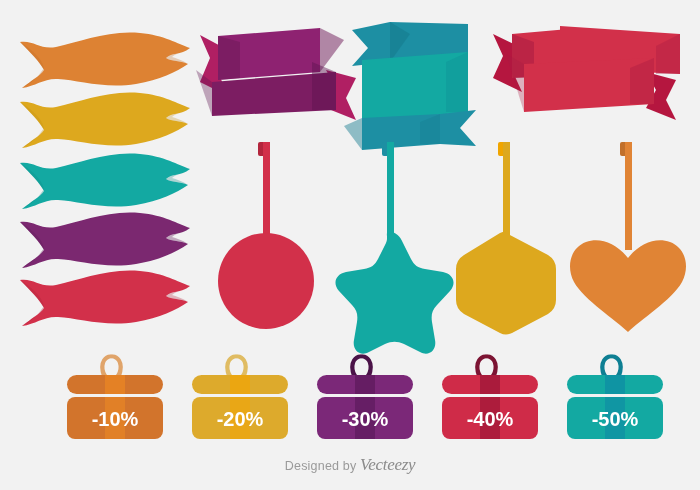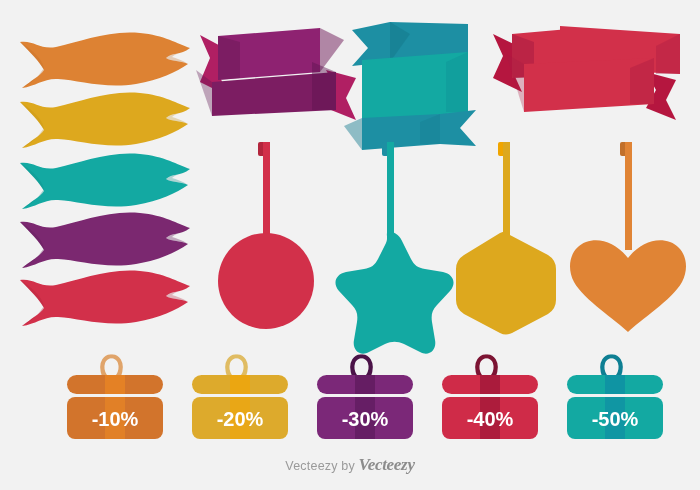--- a/index.html
+++ b/index.html
@@ -15,21 +15,21 @@
   .footer{
     position:absolute;left:0;top:455px;width:700px;
     text-align:center;
     font-size:12px;
     color:#9a9a9a;
     letter-spacing:.2px;
     user-select:none;
   }
   .footer .brand{
     font-family:"Liberation Serif", serif;
-    font-weight:bold;font-style:italic;
+    font-weight:normal;font-style:italic;
     font-size:17px;color:#8c8c8c;
     letter-spacing:-.3px;
   }
   .footer .pre{font-size:12.5px;color:#9a9a9a;}
 </style>
 </head>
 <body>
 
 <svg id="canvas" viewBox="0 0 700 490" xmlns="http://www.w3.org/2000/svg">
 
@@ -227,15 +227,15 @@
     <rect x="567" y="375" width="96" height="19" rx="9.5" fill="#13a9a2"></rect>
     <rect x="605" y="375" width="20" height="19" fill="#0f8fa4" opacity=".8"></rect>
     <rect x="567" y="397" width="96" height="42" rx="8" fill="#13a9a2"></rect>
     <rect x="605" y="397" width="20" height="42" fill="#0f8fa4" opacity=".7"></rect>
     <text x="615" y="426" text-anchor="middle" fill="#ffffff" font-family="Liberation Sans, sans-serif" font-size="20" font-weight="bold">-50%</text>
   </g>
 
 </svg>
 
 <div class="footer">
-  <span class="pre">Vecteezy by</span>
+  <span class="pre">Designed by</span>
   <span class="brand">Vecteezy</span>
 </div>
 
 </body></html>

